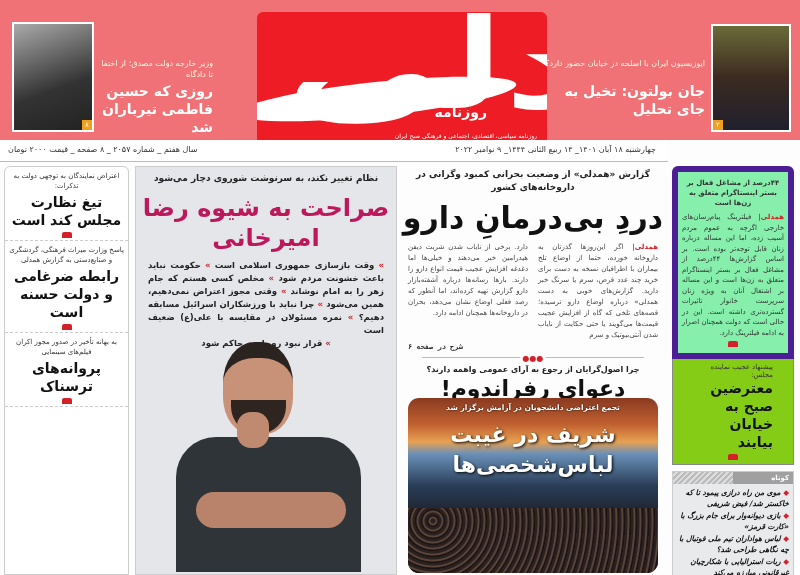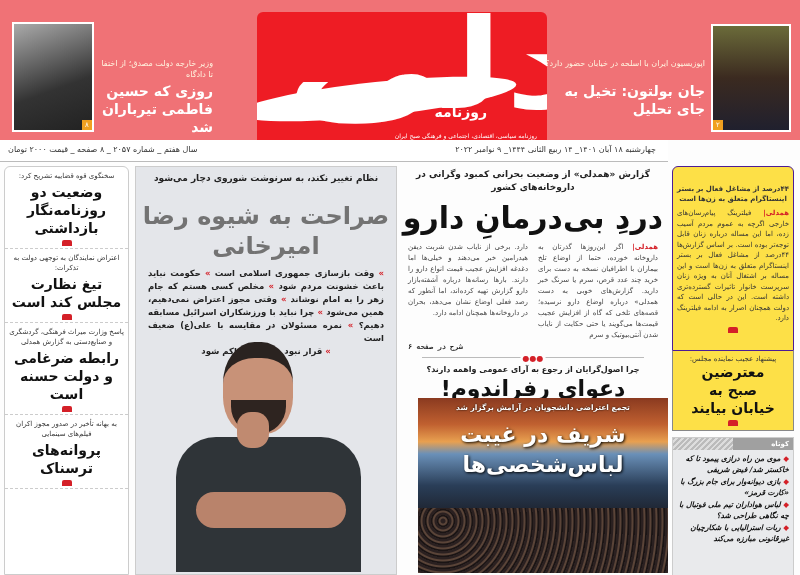--- a/index.html
+++ b/index.html
@@ -38,53 +38,53 @@
   .col-left { left: 135px; width: 262px; height: 409px; border: 1px solid #ccc; background: #e4e6ea; }
   .col-center { left: 402px; width: 262px; height: 409px; }
   .col-right { left: 670px; width: 126px; height: 409px; }
 
   .stack-item { padding: 4px 4px 2px; border-bottom: 1px dashed #ccc; position: relative; }
   .stack-kicker { font-size: 7px; color: #333; line-height: 10px; }
   .stack-title { font-size: 14px; font-weight: bold; color: #111; line-height: 18px; margin-top: 2px; }
   .red-tag { display: block; margin: 3px auto 0; width: 10px; height: 6px; background: #d42028; border-radius: 2px 2px 0 0; }
 
   .amir-kicker { font-size: 9px; color: #222; margin-top: 6px; font-weight: bold; }
-  .amir-title { font-size: 24px; font-weight: bold; color: #737373; line-height: 30px; margin-top: 18px; }
+  .amir-title { font-size: 24px; font-weight: bold; color: #be185d; line-height: 30px; margin-top: 10px; }
   .amir-quotes { font-size: 8.5px; line-height: 13px; color: #222; padding: 6px 12px 0; text-align: justify; font-weight: bold; }
   .amir-quotes .q { color: #d42028; }
   .amir-photo { position: absolute; left: 35px; bottom: 2px; width: 190px; height: 230px; }
   .head { position: absolute; left: 52px; top: 0; width: 70px; height: 92px; border-radius: 45% 45% 40% 40%; background: #c89278; border-top: 16px solid #2a2320; }
   .beard { position: absolute; left: 60px; top: 58px; width: 55px; height: 34px; border-radius: 0 0 30px 30px; background: #2e2420; }
   .torso { position: absolute; left: 5px; top: 95px; width: 185px; height: 135px; border-radius: 40px 40px 0 0; background: #2f3438; }
   .arms { position: absolute; left: 25px; top: 150px; width: 150px; height: 36px; border-radius: 18px; background: #b9836b; }
   .hand { position: absolute; left: 66px; top: 70px; width: 32px; height: 36px; border-radius: 14px; background: #c08a70; }
 
   .drug-kicker { font-size: 9px; font-weight: bold; color: #222; line-height: 13px; margin-top: 2px; }
   .drug-title { font-size: 30px; font-weight: bold; color: #111; line-height: 40px; margin-top: 4px; }
   .drug-body { display: flex; gap: 10px; padding: 4px 6px 0; }
   .drug-col { flex: 1; font-size: 7px; line-height: 11px; color: #444; text-align: justify; }
   .drug-col .lead { color: #d42028; font-weight: bold; }
   .see-page { font-size: 7px; font-weight: bold; color: #222; text-align: left; padding-left: 6px; margin-top: 2px; font-family: Liberation Mono, monospace; }
   .divider-dots { margin: 6px 20px 0; border-top: 1px solid #bbb; position: relative; height: 6px; }
   .divider-dots span { position: absolute; left: 50%; top: -4px; transform: translateX(-50%); color: #d42028; font-size: 8px; background: #fdfdfd; padding: 0 2px; }
   .ref-kicker { font-size: 8px; font-weight: bold; color: #222; margin-top: 2px; }
   .ref-title { font-size: 22px; font-weight: bold; color: #111; line-height: 30px; }
-  .sharif-photo { position: absolute; left: 16px; top: 232px; width: 250px; height: 175px; overflow: hidden;
-      background: linear-gradient(180deg,#8a3a20 0%,#c06030 15%,#e8a050 25%,#6a90b8 32%,#2a3e58 50%,#1a1c24 70%,#3a2a28 100%); }
+  .sharif-photo { position: absolute; left: 6px; top: 232px; width: 250px; height: 175px; overflow: hidden;
+      background: linear-gradient(180deg,#8a3a20 0%,#c06030 15%,#e8a050 25%,#6a90b8 32%,#2a3e58 50%,#1a1c24 70%,#3a2a28 100%); border-radius: 11px; }
   .sharif-kicker { position: absolute; left: 0; right: 0; top: 5px; font-size: 7.5px; font-weight: bold; color: #fff; text-shadow: 0 0 2px #000; }
   .sharif-title { position: absolute; left: 0; right: 0; top: 22px; font-size: 22px; font-weight: bold; color: #fff; line-height: 30px; text-shadow: 1px 1px 3px #000; }
   .crowd { position: absolute; left: 0; bottom: 0; width: 100%; height: 65px;
       background: repeating-radial-gradient(circle at 10% 20%, #2a2020 0 2px, #5a4438 3px 4px, #1a1414 5px 6px); }
 
-  .box-women { margin: 0 2px; border: 1px solid #4c1d95; border-radius: 6px 6px 0 0; background: #fde047; padding: 17px 4px; }
+  .box-women { margin: 0 2px; border: 6px solid #4c1d95; border-radius: 6px 6px 0 0; background: #86efac; padding: 6px 4px; }
   .women-kicker { font-size: 7px; font-weight: bold; color: #333; line-height: 10px; }
   .women-title { font-size: 17px; font-weight: bold; color: #111; line-height: 22px; margin-top: 2px; }
   .women-body { font-size: 7px; line-height: 10.5px; color: #333; text-align: justify; margin-top: 4px; }
   .women-body .lead { color: #d42028; font-weight: bold; }
-  .box-protest { margin: 0 2px; border: 1px solid #888; border-top: none; background: #fde047; padding: 4px 14px 4px; }
+  .box-protest { margin: 0 2px; border: 1px solid #888; border-top: none; background: #84cc16; padding: 4px 20px 4px; text-align: right; }
   .protest-kicker { font-size: 7px; color: #333; }
   .protest-title { font-size: 14px; font-weight: bold; color: #111; line-height: 18px; }
 
   .kootah { margin: 6px 2px 0; background: #e9eaec; border: 1px solid #ccc; height: 180px; }
   .kootah-head { height: 12px; background: repeating-linear-gradient(135deg,#bbb 0 2px,#ddd 2px 4px); position: relative; }
   .kootah-head span { position: absolute; right: 0; top: 0; height: 12px; width: 60px; background: #a0a0a0; color: #fff; font-size: 7px; font-weight: bold; line-height: 12px; text-align: right; padding-right: 4px; }
   .kootah-list { list-style: none; padding: 3px 4px; text-align: right; }
   .kootah-list li { font-size: 7.5px; font-weight: bold; font-style: italic; color: #111; line-height: 11px; margin-bottom: 1px; }
   .kootah-list li .bullet { color: #d42028; font-style: normal; }
 </style>
@@ -117,25 +117,20 @@
       <div class="promo-title">جان بولتون: تخیل به جای تحلیل</div>
     </div>
   </div>
 
   <div class="info-strip">
     <div class="info-left">سال هفتم _ شماره ۲۰۵۷ _ ۸ صفحه _ قیمت ۲۰۰۰ تومان</div>
     <div class="info-right">چهارشنبه ۱۸ آبان ۱۴۰۱_ ۱۴ ربیع الثانی ۱۴۴۴_ ۹ نوامبر ۲۰۲۲</div>
   </div>
 
   <div class="col col-far-left">
-    <div class="stack-item">
-      <div class="stack-kicker">سخنگوی قوه قضاییه تشریح کرد:</div>
-      <div class="stack-title">وضعیت دو روزنامه‌نگار بازداشتی</div>
-      <span class="red-tag"></span>
-    </div>
     <div class="stack-item">
       <div class="stack-kicker">اعتراض نمایندگان به توجهی دولت به تذکرات:</div>
       <div class="stack-title">تیغ نظارت مجلس کند است</div>
       <span class="red-tag"></span>
     </div>
     <div class="stack-item">
       <div class="stack-kicker">پاسخ وزارت میراث فرهنگی، گردشگری و صنایع‌دستی به گزارش همدلی</div>
       <div class="stack-title">رابطه ضرغامی و دولت حسنه است</div>
       <span class="red-tag"></span>
     </div>

